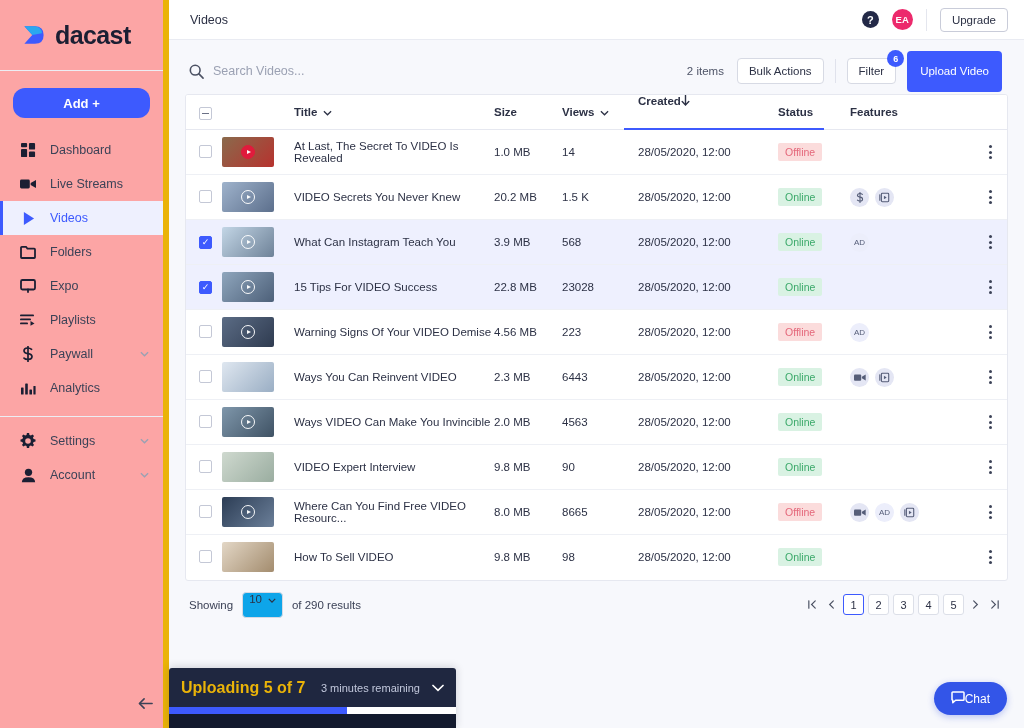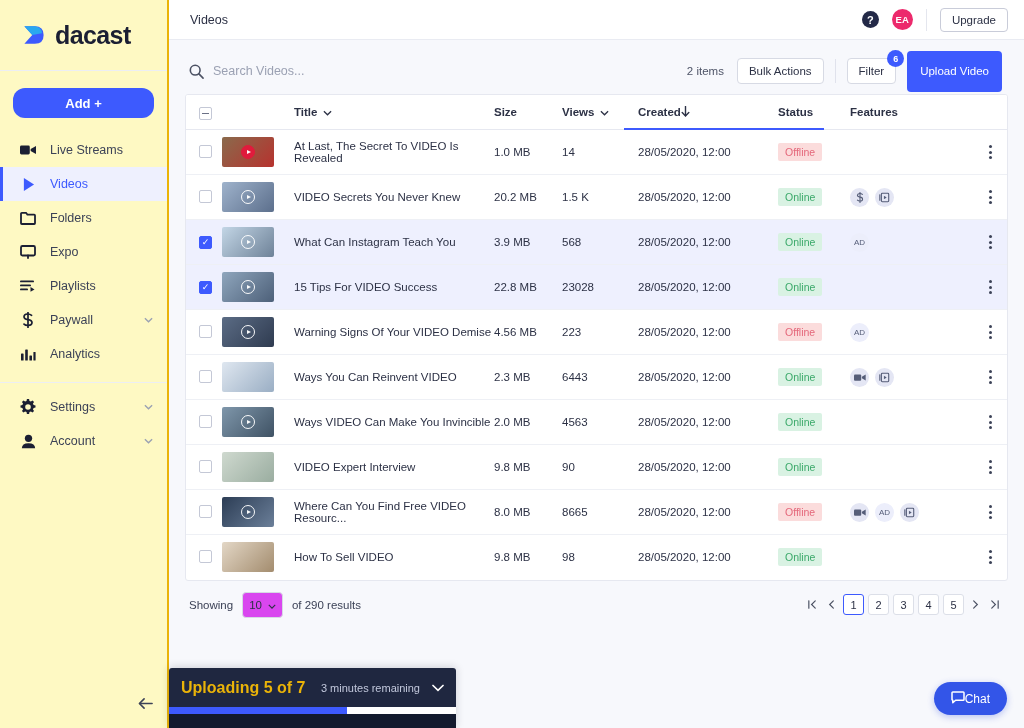--- a/index.html
+++ b/index.html
@@ -7,22 +7,22 @@
     width: 1024px; height: 728px;
     font-family: "Liberation Sans", sans-serif;
     background: #ffffff;
     overflow: hidden;
   }
   #app { position: relative; width: 1024px; height: 728px; display: flex; background:#fff; }
 
   
   #sidebar {
     width: 169px; height: 728px; flex: 0 0 169px;
-    background: #fef9c3;
-    border-right: 2px solid #eab308;
+    background: #fca5a5;
+    border-right: 6px solid #eab308;
     display: flex; flex-direction: column;
     position: relative;
   }
   .logo-area {
     height: 71px; display: flex; align-items: center;
     padding-left: 20px; border-bottom: 1px solid #eceef4;
   }
   .logo-mark { width: 28px; height: 28px; margin-right: 7px; flex:0 0 28px;}
   .logo-text { font-size: 25px; font-weight: 700; color: #1b1f33; letter-spacing: -0.6px; }
 
@@ -135,21 +135,21 @@
   .c-thumb { width: 72px; }
   .c-title { width: 200px; }
   .c-size  { width: 68px; }
   .c-views { width: 76px; }
   .c-created { width: 140px; }
   .c-status { width: 72px; }
   .c-features { width: 120px; }
   .c-menu { width: 40px; }
 
   .th-in { display:flex; align-items:center; gap:6px; }
-  .th-sorted { position: relative; height:34px; display:flex; align-items:center; gap:0;}
+  .th-sorted { position: relative; height:34px; display:flex; align-items:flex-start; gap:0;}
   .sort-underline { position:absolute; left:-14px; right:-46px; bottom:-1px; height:2px; background:#3d5afe; }
 
   .cbx {
     width: 13px; height: 13px; border:1px solid #c4c8d6; border-radius:2px; background:#fff;
     display:inline-flex; align-items:center; justify-content:center; cursor:pointer;
   }
   .cbx.checked { background:#3d5afe; border-color:#3d5afe; }
   .cbx.indet { border-color:#c4c8d6; }
   .cbx .mark { color:#fff; font-size:9px; line-height:1; }
   .cbx .dash { width:7px; height:1.5px; background:#6b7186; }
@@ -183,22 +183,22 @@
   }
   .kebab {
     display:flex; flex-direction:column; align-items:center; gap:2.5px; cursor:pointer; padding: 4px;
   }
   .kebab span { width:3px; height:3px; border-radius:50%; background:#3c4257; display:block;}
 
   
   .footer { display:flex; align-items:center; height: 48px; padding: 0 6px 0 4px; }
   .showing-lbl { font-size:11.5px; color:#3c4257; margin-right:9px; }
   .per-page {
-    height:26px; min-width: 34px; border:1px solid #d7dae4; border-radius:4px; background:#d946ef;
-    display:flex; align-items:center; gap:6px; padding: 0 6px; font-size:11.5px; color:#2c3145;
+    height:26px; min-width: 34px; border:1px solid #d7dae4; border-radius:4px; background:#0ea5e9;
+    display:flex; gap:6px; padding: 0 6px; font-size:11.5px; color:#2c3145;
     cursor:pointer;
   }
   .results-lbl { font-size:11.5px; color:#3c4257; margin-left:9px; flex:1; }
   .pager { display:flex; align-items:center; gap:4px; }
   .pg-arrow { color:#4b5163; font-size:11px; cursor:pointer; padding: 0 2px; display:flex; align-items:center;}
   .pg {
     width:21px; height:21px; border:1px solid #dcdfe8; border-radius:3px; background:#fff;
     font-size:11px; color:#2c3145; display:flex; align-items:center; justify-content:center; cursor:pointer;
   }
   .pg.active { border-color:#3d5afe; color:#2c3145; }
@@ -239,20 +239,31 @@
       </svg>
       <span class="logo-text">dacast</span>
     </div>
 
     <div class="add-wrap">
       <button class="add-btn">Add +</button>
     </div>
 
     <nav class="nav-list">
 
+      <div class="nav-item">
+        <span class="nav-ico">
+          <svg width="15" height="15" viewBox="0 0 16 16" fill="currentColor">
+              <rect x="0" y="0" width="6.5" height="4.5" rx="1"></rect>
+              <rect x="8.5" y="0" width="6.5" height="7" rx="1"></rect>
+              <rect x="0" y="6.5" width="6.5" height="8.5" rx="1"></rect>
+              <rect x="8.5" y="9" width="6.5" height="6" rx="1"></rect>
+            </svg>
+        </span>
+        <span class="nav-lbl">Dashboard</span>
+      </div>
 
       <div class="nav-item">
         <span class="nav-ico">
           <svg width="16" height="16" viewBox="0 0 18 14" fill="currentColor">
               <rect x="0" y="2" width="11" height="10" rx="1.6"></rect>
               <path d="M12 6 L18 2.5 L18 11.5 L12 8 Z"></path>
             </svg>
         </span>
         <span class="nav-lbl">Live Streams</span>
       </div>

